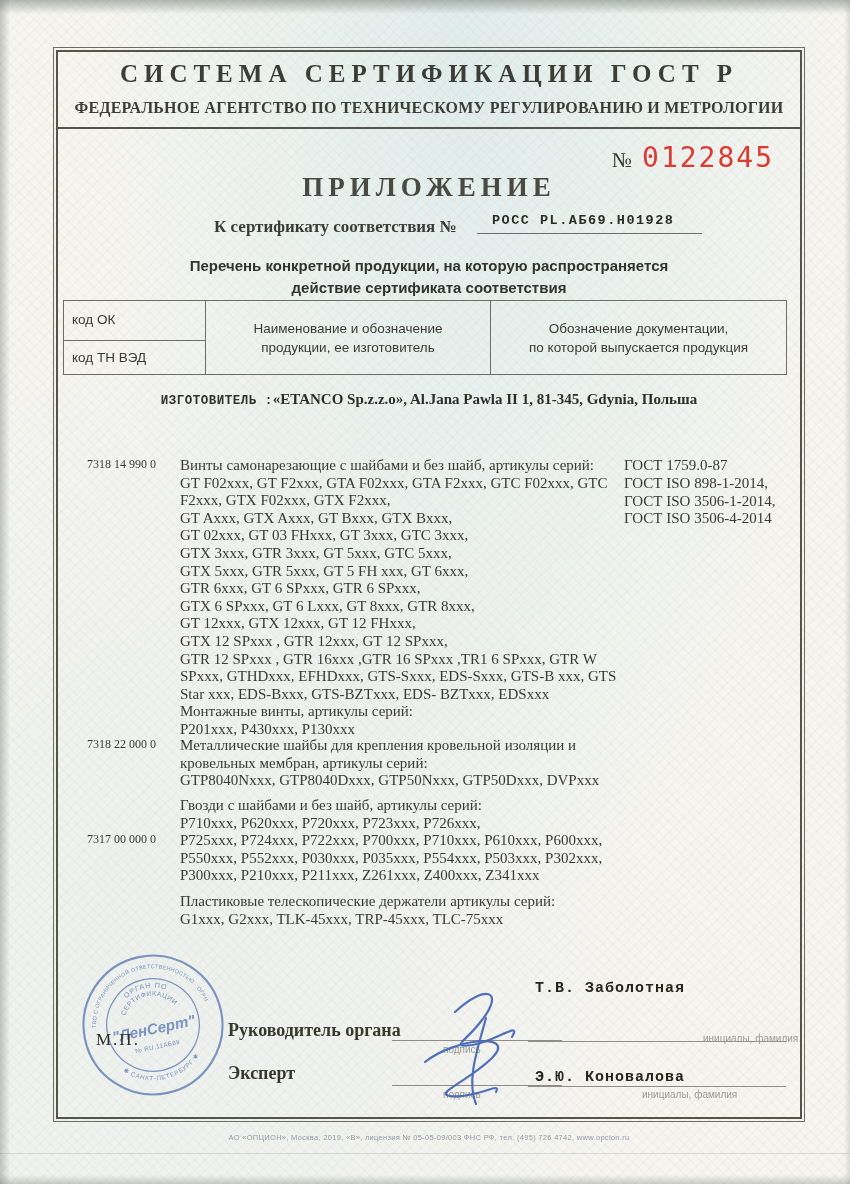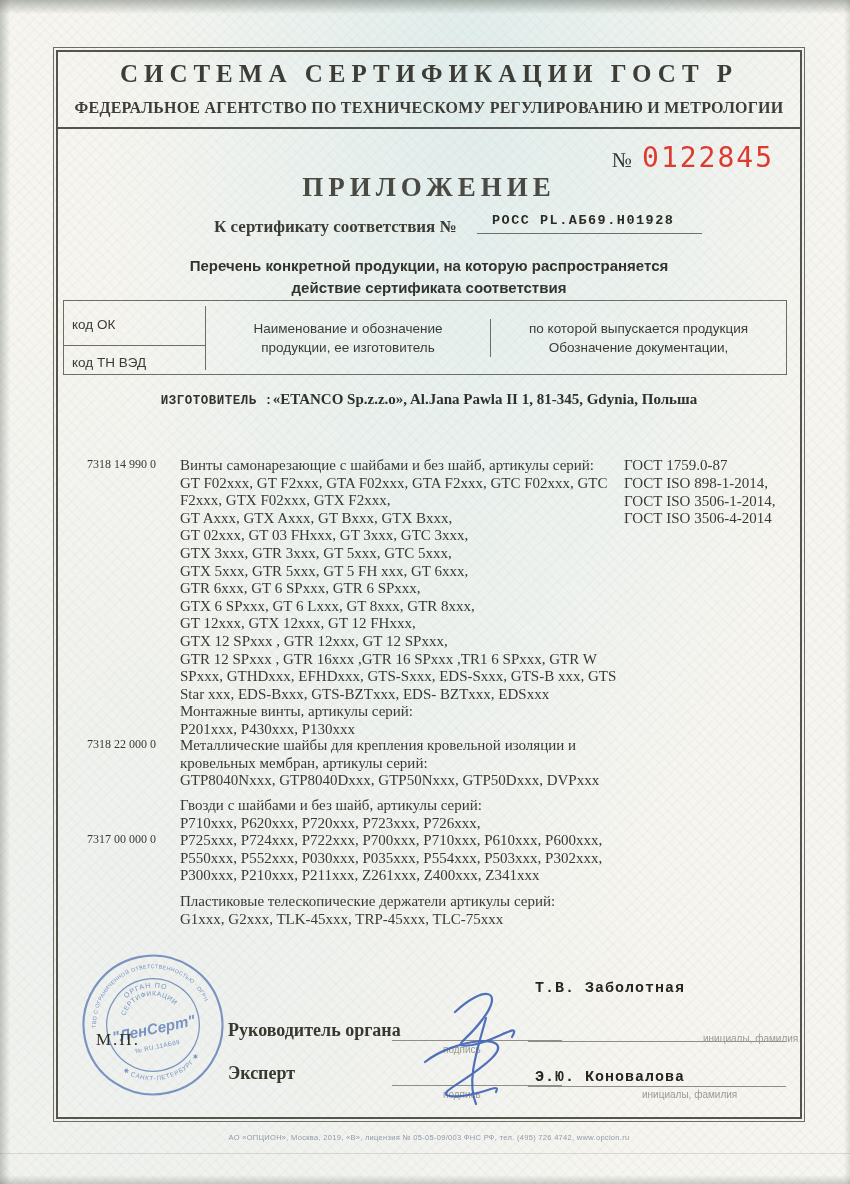--- a/index.html
+++ b/index.html
@@ -51,21 +51,21 @@
     font-family:"Liberation Mono", monospace; font-weight:bold; font-size:13.5px;
     letter-spacing:1.5px; color:#2c2c26; }
   .cert-underline { position:absolute; left:477px; top:233px; width:225px; height:1px; background:#6f6f68; }
 
   .subtitle { position:absolute; left:53px; top:255px; width:752px; text-align:center;
     font-family:"Liberation Sans", sans-serif; font-weight:bold; font-size:15px;
     line-height:22px; color:#33332d; }
 
   .spec-table { position:absolute; left:63px; top:300px; width:724px; height:75px;
     border:1.5px solid #6e6d63; display:flex;
-    font-family:"Liberation Sans", sans-serif; font-size:13.5px; color:#3b3b35;align-items:center; }
+    font-family:"Liberation Sans", sans-serif; font-size:13.5px; color:#3b3b35; }
   .st-col1 { width:142px; border-right:1.5px solid #6e6d63; display:flex; flex-direction:column; }
   .st-c1r1 { height:40px; border-bottom:1.5px solid #6e6d63; padding:11px 0 0 8px; }
   .st-c1r2 { flex:1; padding:9px 0 0 8px; }
   .st-col2 { width:285px; border-right:1.5px solid #6e6d63; display:flex; flex-direction:column;
     justify-content:center; text-align:center; line-height:19px; }
   .st-col3 { flex:1; display:flex; flex-direction:column; justify-content:center;
     text-align:center; line-height:19px; }
 
   .manufacturer { position:absolute; left:53px; top:390px; width:752px; text-align:center; white-space:nowrap; }
   .mfr-label { font-family:"Liberation Mono", monospace; font-weight:bold; font-size:12.5px;
@@ -140,22 +140,22 @@
   <div class="spec-table">
     <div class="st-col1">
       <div class="st-c1r1">код ОК</div>
       <div class="st-c1r2">код ТН ВЭД</div>
     </div>
     <div class="st-col2">
         <div>Наименование и обозначение</div>
         <div>продукции, ее изготовитель</div>
       </div>
     <div class="st-col3">
+        <div>Обозначение документации,</div>
         <div>по которой выпускается продукция</div>
-        <div>Обозначение документации,</div>
       </div>
   </div>
 
   <div class="manufacturer">
     <span class="mfr-label">ИЗГОТОВИТЕЛЬ :</span><span class="mfr-value">«ETANCO Sp.z.z.o», Al.Jana Pawla II 1, 81-345, Gdynia, Польша</span>
   </div>
 
   <div class="prod-code code-1">7318 14 990 0</div>
   <div class="prod-lines block-1">
       <div>Винты самонарезающие с шайбами и без шайб, артикулы серий:</div>

